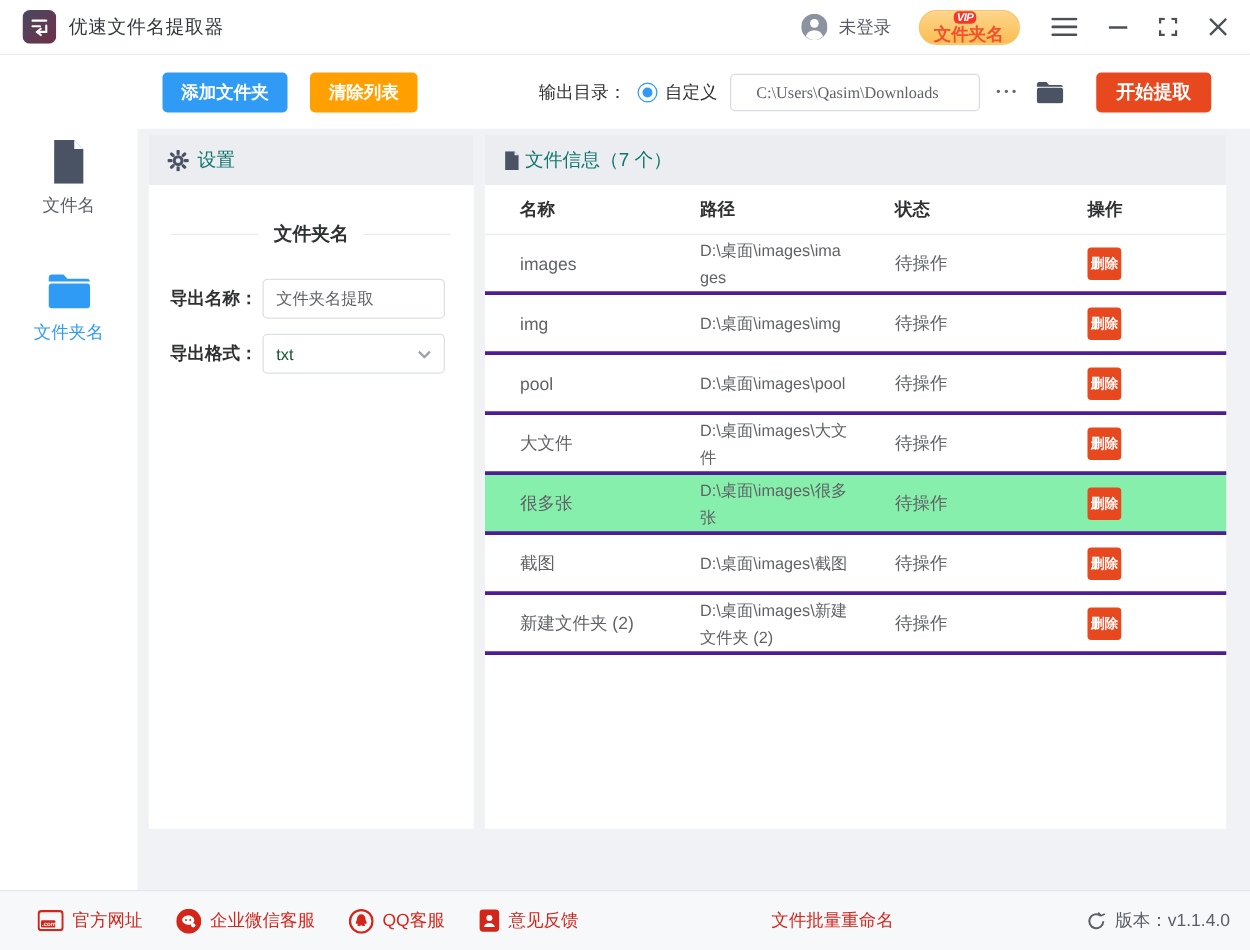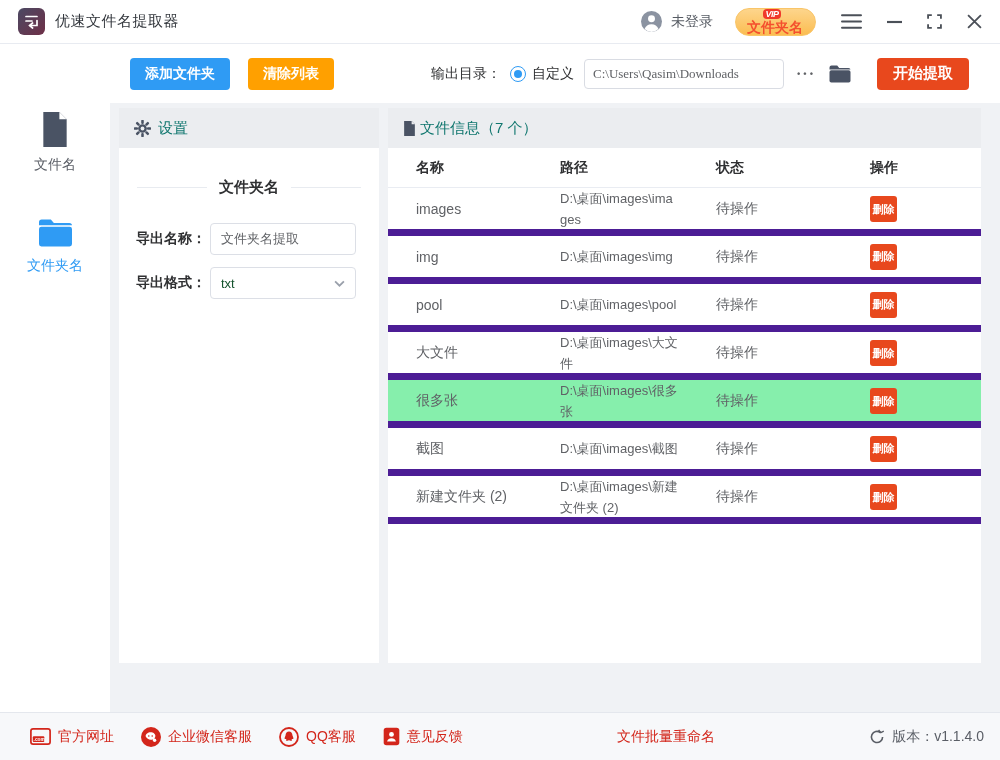--- a/index.html
+++ b/index.html
@@ -37,21 +37,21 @@
   .btn-orange { background:var(--orange); margin-left:18px; }
   .btn-red { background:var(--red); margin-left:26px; font-size:15px; padding:0 16px; }
   .out-cluster { margin-left:auto; display:flex; align-items:center; }
   .out-label { font-size:14px; color:#303133; }
   .radio { width:16px; height:16px; border-radius:50%; border:1.5px solid var(--blue);
     margin-left:9px; position:relative; cursor:pointer; background:#fff; display:inline-block; }
   .radio::after { content:""; position:absolute; left:50%; top:50%; width:8px; height:8px;
     border-radius:50%; background:var(--blue); transform:translate(-50%,-50%); }
   .radio-label { margin-left:6px; font-size:14px; color:#303133; }
   .path-input { margin-left:10px; width:200px; height:30px; border:1px solid #d9dce3;
-    border-radius:4px; padding:0 8px; font-size:13px; color:#606266; font-family:inherit; }
+    border-radius:4px; padding:0 20px; font-size:13px; color:#606266; font-family:inherit; }
   .dots-btn { margin-left:12px; font-size:16px; font-weight:bold; color:#606266;
     letter-spacing:1px; cursor:pointer; line-height:1; }
   .folder-btn { margin-left:14px; display:flex; cursor:pointer; }
 
   
   .sidebar { position:absolute; top:44px; left:0; width:110px; bottom:48px; background:#fff;
     display:flex; flex-direction:column; align-items:center; padding-top:68px; gap:44px; }
   .side-item { display:flex; flex-direction:column; align-items:center; gap:9px; cursor:pointer;justify-content:space-between; }
   .side-item .lbl { font-size:14px; color:#5a5e66; }
   .side-item.active .lbl { color:var(--blue); }
@@ -74,21 +74,21 @@
     padding:0 10px; font-size:13px; color:#606266; font-family:inherit; }
   .form-select { width:146px; height:32px; border:1px solid #dcdfe6; border-radius:4px;
     padding:0 10px; font-size:13px; color:#14532d; display:flex; align-items:center;
     justify-content:space-between; cursor:pointer; background:#fff; }
 
   .col-header { display:grid; grid-template-columns:144px 156px 154px 1fr;
     padding-left:28px; height:40px; align-items:center; font-size:14px; font-weight:bold;
     color:#303133; border-bottom:1px solid #e9ecf2; }
   .trow { display:grid; grid-template-columns:144px 156px 154px 1fr; padding-left:28px;
     height:48px; align-items:center; font-size:14px; color:#606266;
-    border-bottom:7px solid #4c1d95; }
+    border-bottom:3px solid #4c1d95; }
   .trow.hl { background:#86efac; }
   .c-path { font-size:13px; line-height:21px; word-break:break-all; padding-right:38px; }
   .del-btn { width:27px; height:26px; background:var(--red); color:#fff; border:none;
     border-radius:3px; font-size:11px; font-weight:bold; cursor:pointer; font-family:Liberation Sans, sans-serif; }
 
   
   .footer { position:absolute; bottom:0; left:0; right:0; height:48px; background:#f7f8fa;
     border-top:1px solid #e4e7ed; }
   .f-links { position:absolute; left:30px; top:0; height:100%; display:flex;
     align-items:center; gap:27px; }

